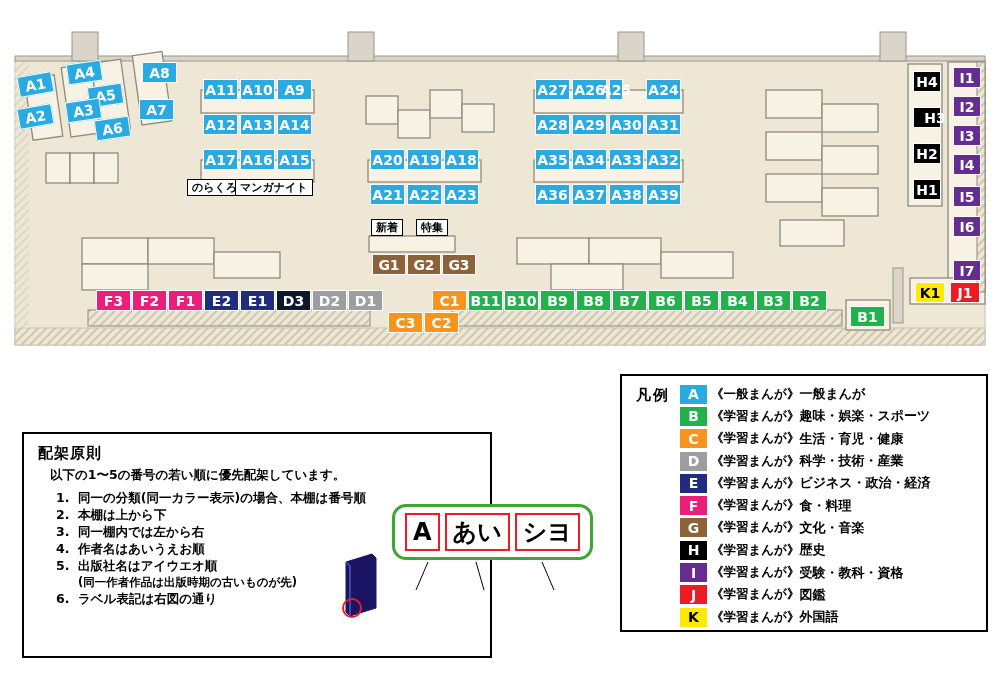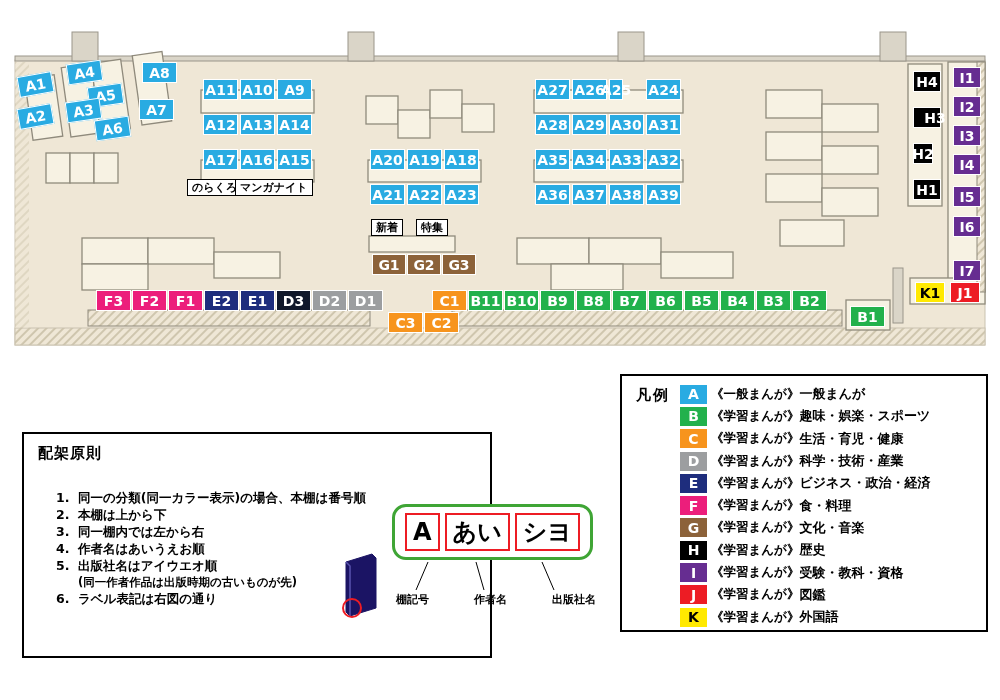--- a/index.html
+++ b/index.html
@@ -179,21 +179,21 @@
       <div class="shelf-label" style="left: 648px; top: 290px; width: 35px; background: rgb(34, 177, 76); color: rgb(255, 255, 255);">B6</div>
       <div class="shelf-label" style="left: 684px; top: 290px; width: 35px; background: rgb(34, 177, 76); color: rgb(255, 255, 255);">B5</div>
       <div class="shelf-label" style="left: 720px; top: 290px; width: 35px; background: rgb(34, 177, 76); color: rgb(255, 255, 255);">B4</div>
       <div class="shelf-label" style="left: 756px; top: 290px; width: 35px; background: rgb(34, 177, 76); color: rgb(255, 255, 255);">B3</div>
       <div class="shelf-label" style="left: 792px; top: 290px; width: 35px; background: rgb(34, 177, 76); color: rgb(255, 255, 255);">B2</div>
       <div class="shelf-label" style="left: 388px; top: 312px; width: 35px; background: rgb(247, 148, 29); color: rgb(255, 255, 255);">C3</div>
       <div class="shelf-label" style="left: 424px; top: 312px; width: 35px; background: rgb(247, 148, 29); color: rgb(255, 255, 255);">C2</div>
       <div class="shelf-label" style="left: 850px; top: 306px; width: 35px; background: rgb(34, 177, 76); color: rgb(255, 255, 255);">B1</div>
       <div class="shelf-label" style="left: 913px; top: 71px; width: 28px; background: rgb(0, 0, 0); color: rgb(255, 255, 255);">H4</div>
       <div class="shelf-label" style="left: 913px; top: 107px; width: 28px; background: rgb(0, 0, 0); color: rgb(255, 255, 255); padding-left: 16px;">H3</div>
-      <div class="shelf-label" style="left: 913px; top: 143px; width: 20px; background: rgb(0, 0, 0); color: rgb(255, 255, 255);">H2</div>
+      <div class="shelf-label" style="left: 913px; top: 143px; width: 28px; background: rgb(0, 0, 0); color: rgb(255, 255, 255);">H2</div>
       <div class="shelf-label" style="left: 913px; top: 179px; width: 28px; background: rgb(0, 0, 0); color: rgb(255, 255, 255);">H1</div>
       <div class="shelf-label" style="left: 953px; top: 67px; width: 28px; background: rgb(102, 45, 145); color: rgb(255, 255, 255);">I1</div>
       <div class="shelf-label" style="left: 953px; top: 96px; width: 28px; background: rgb(102, 45, 145); color: rgb(255, 255, 255);">I2</div>
       <div class="shelf-label" style="left: 953px; top: 125px; width: 28px; background: rgb(102, 45, 145); color: rgb(255, 255, 255);">I3</div>
       <div class="shelf-label" style="left: 953px; top: 154px; width: 28px; background: rgb(102, 45, 145); color: rgb(255, 255, 255);">I4</div>
       <div class="shelf-label" style="left: 953px; top: 186px; width: 28px; background: rgb(102, 45, 145); color: rgb(255, 255, 255);">I5</div>
       <div class="shelf-label" style="left: 953px; top: 216px; width: 28px; background: rgb(102, 45, 145); color: rgb(255, 255, 255);">I6</div>
       <div class="shelf-label" style="left: 953px; top: 260px; width: 28px; background: rgb(102, 45, 145); color: rgb(255, 255, 255);">I7</div>
       <div class="shelf-label" style="left: 915px; top: 282px; width: 30px; background: rgb(255, 233, 0); color: rgb(0, 0, 0);">K1</div>
       <div class="shelf-label" style="left: 950px; top: 282px; width: 30px; background: rgb(237, 28, 36); color: rgb(255, 255, 255);">J1</div>
@@ -259,20 +259,21 @@
         <div class="legend-row">
           <span class="legend-chip" style="background: rgb(255, 233, 0); color: rgb(0, 0, 0);">K</span>
           <span class="legend-scope">《学習まんが》</span>
           <span class="legend-label">外国語</span>
         </div>
       </div>
   </div>
 
   <div class="panel principles">
     <div class="p-title">配架原則</div>
+    <div class="p-intro">以下の1〜5の番号の若い順に優先配架しています。</div>
     <div class="p-rules">
         <div class="rule-row">
           <span class="rule-num">1.</span>
           <span class="rule-text">同一の分類(同一カラー表示)の場合、本棚は番号順</span>
         </div>
         <div class="rule-row">
           <span class="rule-num">2.</span>
           <span class="rule-text">本棚は上から下</span>
         </div>
         <div class="rule-row">
@@ -305,20 +306,15 @@
         <path d="M10,16 L14,20 L14,70" fill="none" stroke="#5a53ae" stroke-width="1.5"></path>
         <circle cx="16" cy="62" r="9" fill="none" stroke="#ed1c24" stroke-width="2"></circle>
       </g>
     </svg>
 
     <div class="example-box">
         <span class="ex-part">A</span>
         <span class="ex-part">あい</span>
         <span class="ex-part">シヨ</span>
       </div>
-    <div class="captions">
-        <span class="ex-caption">棚記号</span>
-        <span class="ex-caption">作者名</span>
-        <span class="ex-caption">出版社名</span>
-      </div>
   </div>
 
 </div>
 
 </body></html>

